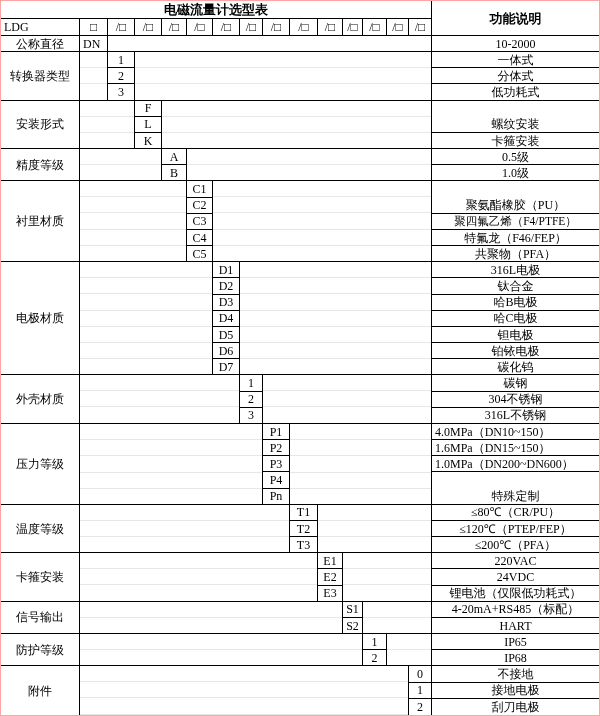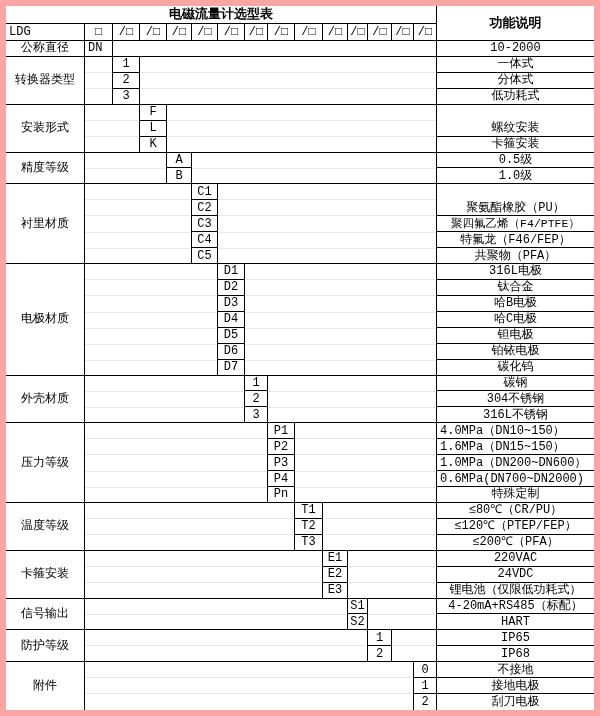--- a/index.html
+++ b/index.html
@@ -1,24 +1,24 @@
 <!DOCTYPE html>
 <html><head>
 <meta charset="utf-8">
 <style>
   html,body{margin:0;padding:0;background:#fff;}
   #sheet{
     position:relative;
     width:600px;height:716px;
     box-sizing:border-box;
-    border:6px solid #fca5a5;
+    border:1px solid #fca5a5;
     display:grid;
     grid-template-columns:79px 28px 27px 27px 25px 26px 27px 23px 27px 28px 25px 20px 24px 22px 23px 1fr;
     grid-template-rows:18px 17px repeat(42,1fr);
-    font-family:Liberation Mono, monospace;
+    font-family:Liberation Serif, serif;
     font-size:12px;color:#000;line-height:1;
   }
   .c{
     border-right:1px solid #000;
     border-bottom:1px solid #000;
     display:flex;align-items:center;justify-content:center;
     white-space:nowrap;overflow:hidden;
     background:#fff;
   }
   .nr{border-right:none;}
@@ -131,21 +131,20 @@
   <div class="c ghost" style="grid-area:27/2/32/9"></div>
   <div class="c code" style="grid-area:27/9/28/10">P1</div>
   <div class="c code" style="grid-area:28/9/29/10">P2</div>
   <div class="c code" style="grid-area:29/9/30/10">P3</div>
   <div class="c code" style="grid-area:30/9/31/10">P4</div>
   <div class="c code" style="grid-area:31/9/32/10">Pn</div>
   <div class="c ghost" style="grid-area:27/10/32/16"></div>
   <div class="c nr lt" style="grid-area:27/16/28/17">4.0MPa（DN10~150）</div>
   <div class="c nr lt" style="grid-area:28/16/29/17">1.6MPa（DN15~150）</div>
   <div class="c nr lt" style="grid-area:29/16/30/17">1.0MPa（DN200~DN600）</div>
-  <div class="c nr lt" style="grid-area:30/16/31/17">0.6MPa(DN700~DN2000)</div>
   <div class="c nr" style="grid-area:31/16/32/17">特殊定制</div>
 
   <div class="c" style="grid-area:32/1/35/2">温度等级</div>
   <div class="c ghost" style="grid-area:32/2/35/10"></div>
   <div class="c code" style="grid-area:32/10/33/11">T1</div>
   <div class="c code" style="grid-area:33/10/34/11">T2</div>
   <div class="c code" style="grid-area:34/10/35/11">T3</div>
   <div class="c ghost" style="grid-area:32/11/35/16"></div>
   <div class="c nr" style="grid-area:32/16/33/17">≤80℃（CR/PU）</div>
   <div class="c nr" style="grid-area:33/16/34/17">≤120℃（PTEP/FEP）</div>

